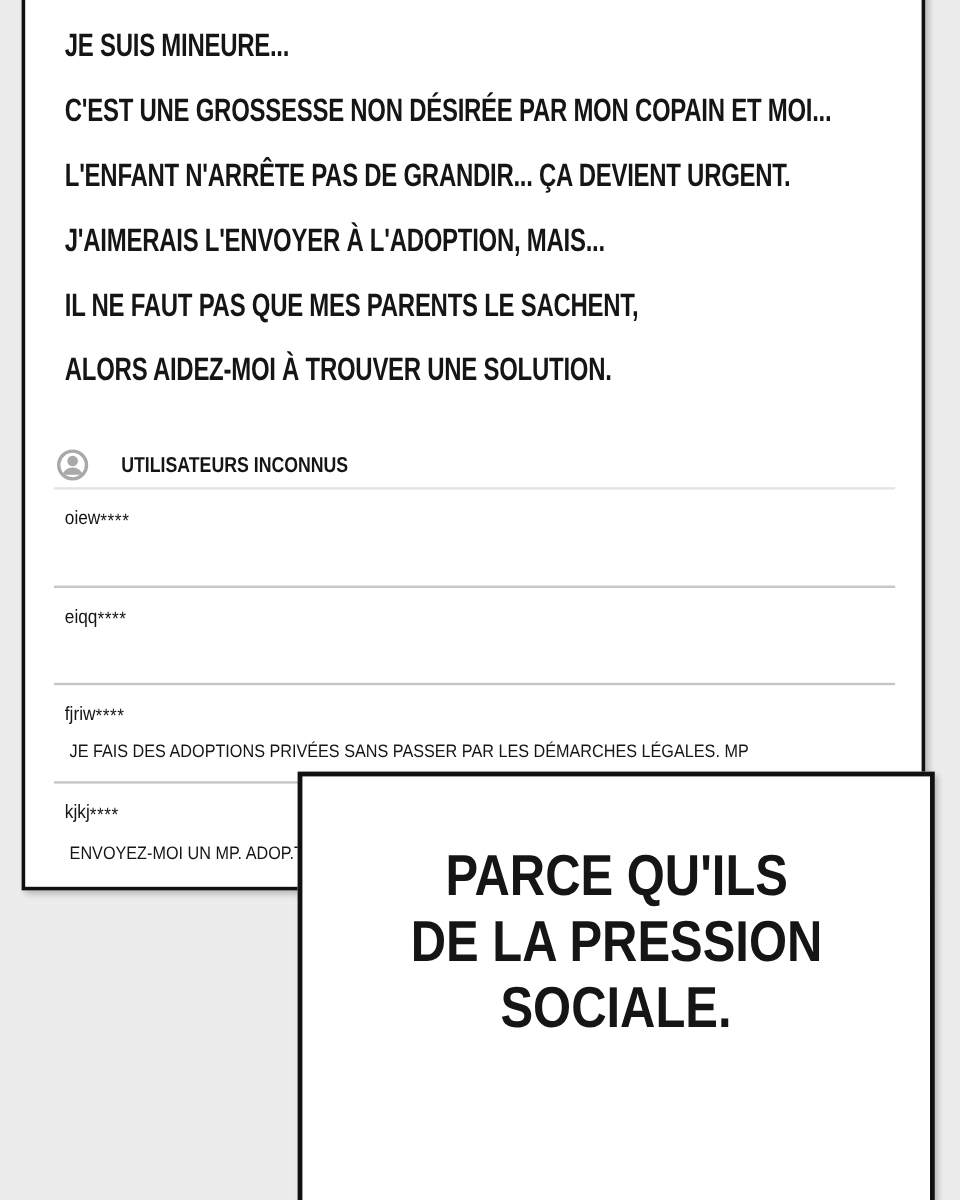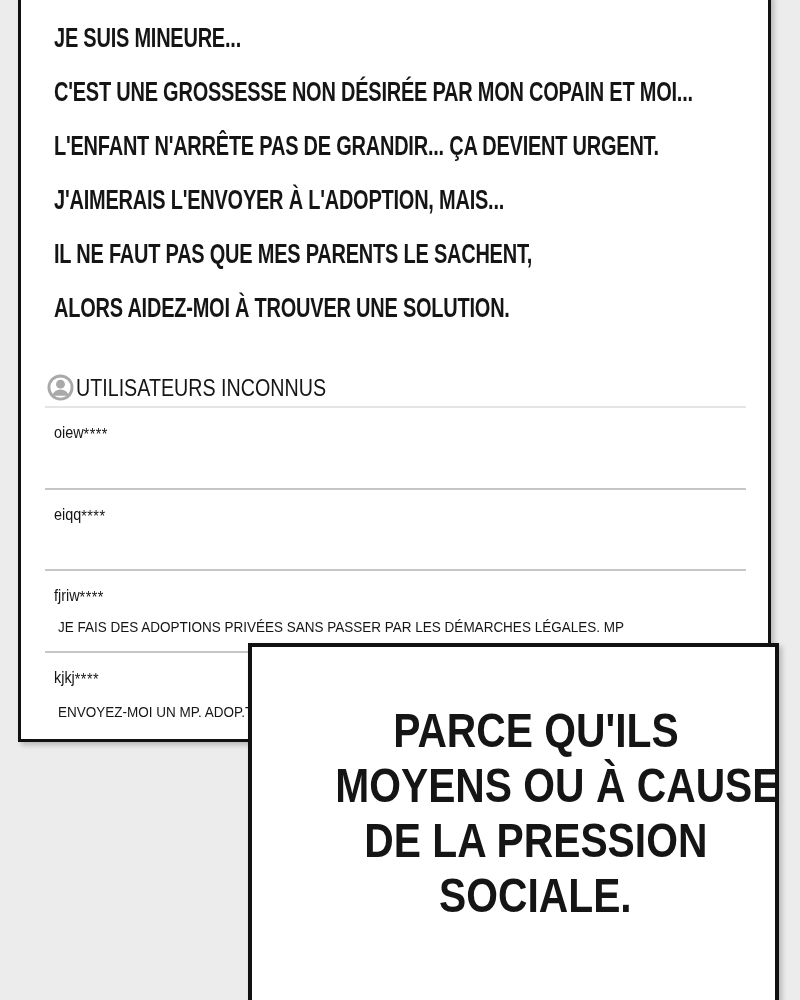--- a/index.html
+++ b/index.html
@@ -22,42 +22,42 @@
   .sx { display:inline-block; white-space:nowrap; transform-origin:0 50%; }
   .sxc { display:inline-block; white-space:nowrap; transform-origin:50% 50%; }
 
   .post-block { position:absolute; left:33px; top:14px; }
   .post-line { height:54px; line-height:54px; font-size:27px; font-weight:bold; letter-spacing:-0.3px; }
   .post-line .sx { transform:scaleX(0.74); }
 
   .forum-header { position:absolute; left:26px; top:377px; height:27px; }
   .avatar { position:absolute; left:0; top:0; width:27px; height:27px; }
   .forum-header-label {
-    position:absolute; left:29px; top:0; height:27px; line-height:27px;
-    font-size:24px; font-weight:normal;
+    position:absolute; left:54px; top:0; height:27px; line-height:27px;
+    font-size:18px; font-weight:bold;
   }
   .forum-header-label .sx { transform:scaleX(0.82); }
 
   .sep { position:absolute; left:24px; width:701px; height:2px; background:#c6c6c6; }
   .sep-light { background:#e4e4e4; }
 
   .username {
     position:absolute; left:33px; height:24px; line-height:24px;
     font-size:16px; font-weight:normal;
   }
   .username .sx { transform:scaleX(0.9); }
   .stars { position:relative; top:2px; letter-spacing:0.5px; }
   .comment {
     position:absolute; left:37px; height:24px; line-height:24px;
     font-size:15px;
   }
   .comment .sx { transform:scaleX(0.9); }
 
   .caption-block { position:absolute; left:0; right:0; top:0; bottom:0; padding-top:56px; text-align:center; }
-  .cap-line { height:55px; line-height:55px; font-size:48px; font-weight:bold;margin-left:44px; }
+  .cap-line { height:55px; line-height:55px; font-size:48px; font-weight:bold; }
   .cap-line .sxc { transform:scaleX(0.85); }
 </style>
 </head>
 <body>
 
 <div class="panel" id="forum-panel">
 
   <div class="post-block">
     <div class="post-line"><span class="sx">JE SUIS MINEURE...</span></div>
     <div class="post-line"><span class="sx">C'EST UNE GROSSESSE NON DÉSIRÉE PAR MON COPAIN ET MOI...</span></div>
@@ -91,17 +91,16 @@
   <div class="sep" style="top:654px"></div>
 
   <div class="username" style="top:669px"><span class="sx"><span>kjkj</span><span class="stars">****</span></span></div>
   <div class="comment" style="top:703px"><span class="sx">ENVOYEZ-MOI UN MP. ADOP.T</span></div>
 
 </div>
 
 <div class="panel" id="caption-panel">
   <div class="caption-block">
     <div class="cap-line"><span class="sxc">PARCE QU'ILS</span></div>
-    <div class="cap-line"><span class="sxc">MOYENS OU À CAUSE</span></div>
     <div class="cap-line"><span class="sxc">DE LA PRESSION</span></div>
     <div class="cap-line"><span class="sxc">SOCIALE.</span></div>
   </div>
 </div>
 
 </body></html>

